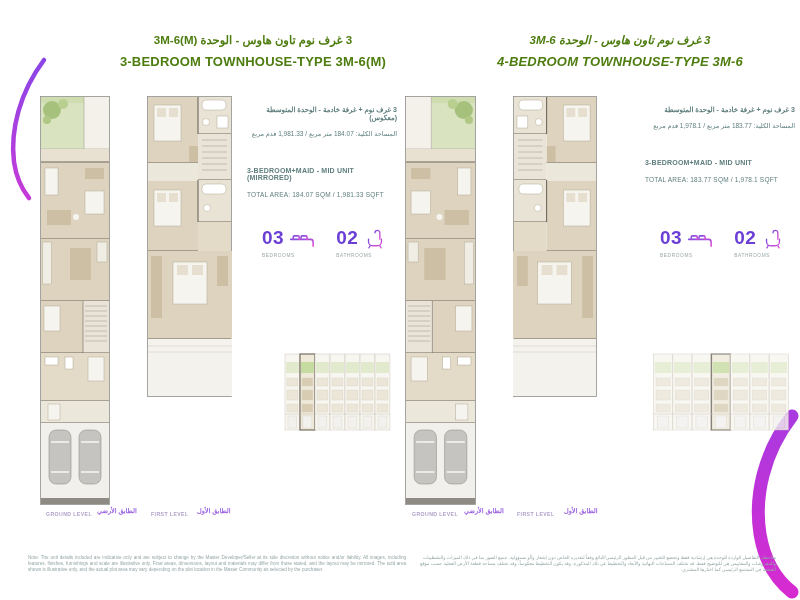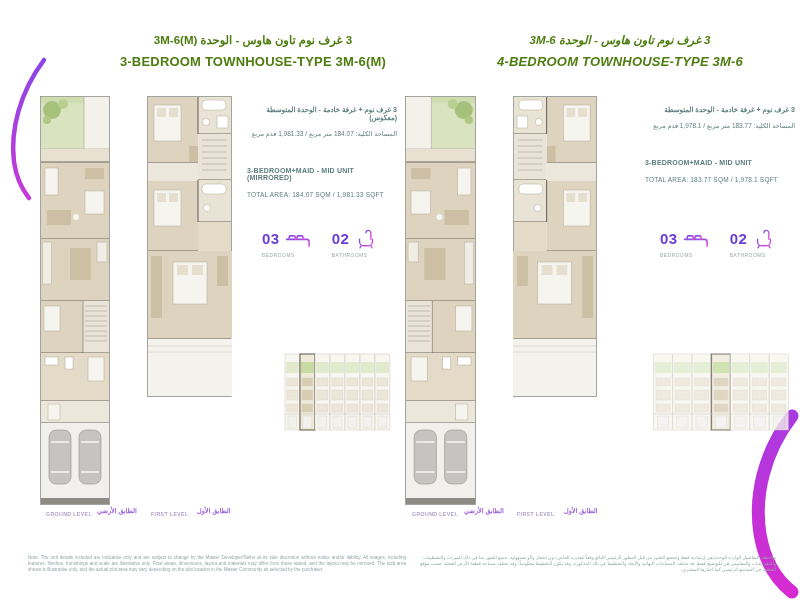--- a/index.html
+++ b/index.html
@@ -33,21 +33,21 @@
   .i-ar1{font-size:7px;font-weight:bold;text-align:right;margin-bottom:8px;}
   .i-ar2{font-size:6.5px;text-align:right;margin-bottom:29px;}
   .i-en1{font-size:7px;font-weight:bold;letter-spacing:.2px;margin-bottom:10px;}
   .i-en2{font-size:6.5px;letter-spacing:.2px;}
 
   
   .stats{position:absolute;top:228px;display:flex;gap:22px;}
   .stats-l{left:262px;}
   .stats-r{left:660px;}
   .stat-top{display:flex;align-items:center;gap:4px;height:20px;}
-  .num{font-size:15px;font-weight:bold;color:#6b3fd6;letter-spacing:.5px;}
+  .num{font-size:19px;font-weight:bold;color:#6b3fd6;letter-spacing:.5px;}
   .sicon{width:26px;height:21px;}
   .stat-label{font-size:4.8px;color:#9aa8a8;letter-spacing:.6px;margin-top:5px;}
 
   
   .lvl-en{position:absolute;top:511px;font-size:5.2px;font-weight:bold;color:#afa0c8;letter-spacing:.4px;white-space:nowrap;}
   .lvl-ar{position:absolute;top:507px;font-size:6.5px;font-weight:bold;color:#9a63e0;white-space:nowrap;}
 
   
   .keyplan{position:absolute;top:352px;height:80px;}
   .keyplan svg{display:block;width:100%;height:100%;}

